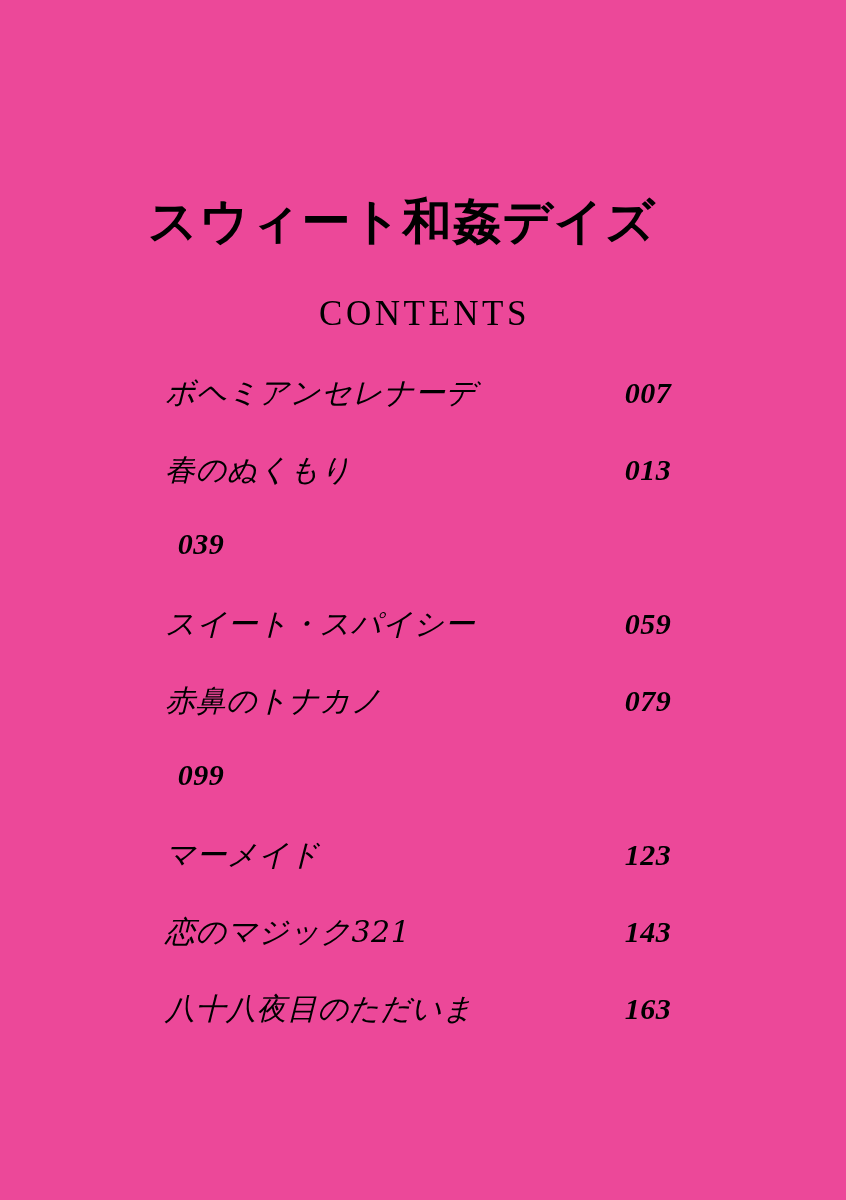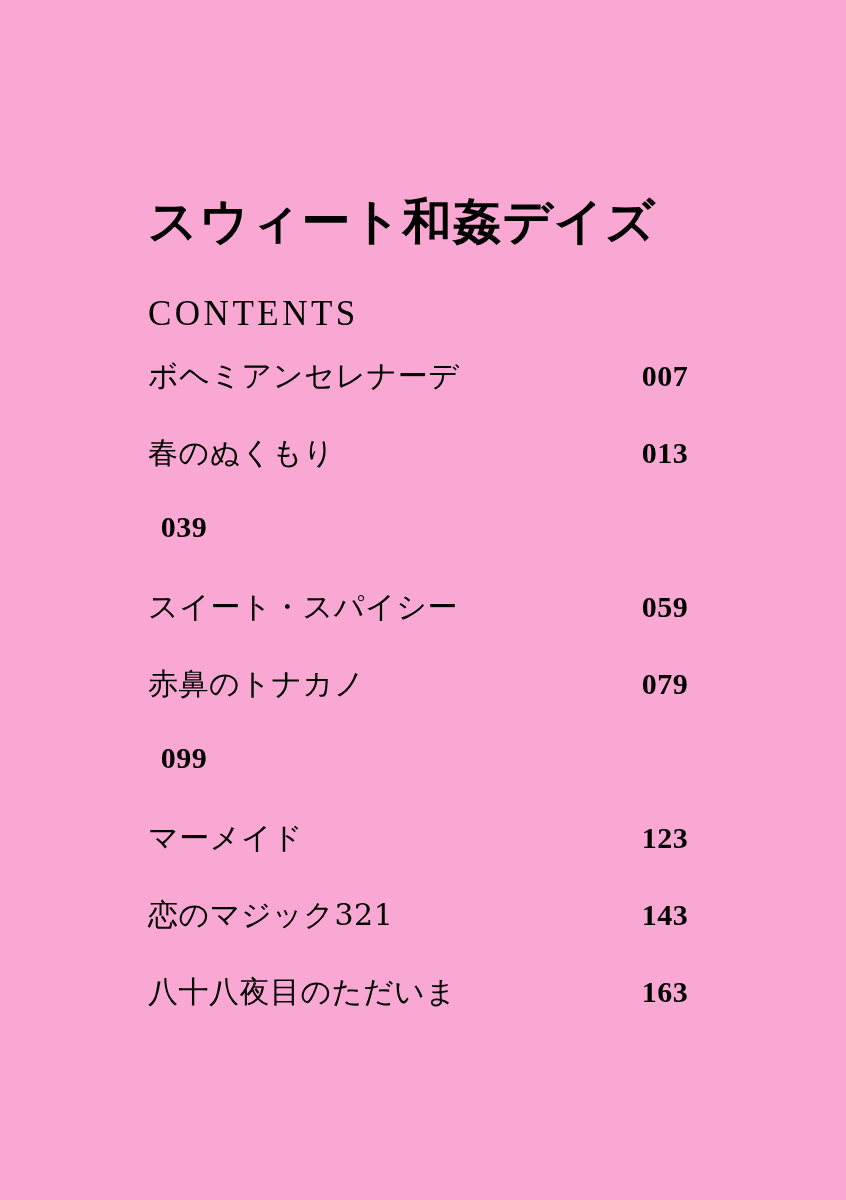--- a/index.html
+++ b/index.html
@@ -13,45 +13,47 @@
     font-family: "Liberation Serif", "DejaVu Serif", serif;
     color: #000000;
     overflow: hidden;
   }
   .page {
     position: relative;
     width: 846px;
     height: 1200px;
     box-sizing: border-box;
     padding: 0 145px 0 148px;
-    background: #f9a8d4;
+    background: #ec4899;
   }
   .book-title {
     margin: 0;
     padding-top: 196px;
     font-size: 49px;
     font-weight: 700;
     letter-spacing: 1px;
     line-height: 1.05;
     font-family: "DejaVu Serif", "Liberation Serif", serif;
     white-space: nowrap;
   }
   .contents-heading {
     margin: 0;
     padding-top: 47px;
     font-size: 35px;
     font-weight: 400;
     letter-spacing: 3.5px;
     font-family: "Liberation Serif", "DejaVu Serif", serif;
+    text-align: center;
   }
   .toc {
-    margin: 0;
+    margin: 17px;
     padding: 0;
     list-style: none;
     padding-top: 22px;
+    font-style: italic;
   }
   .toc-row {
     display: flex;
     align-items: baseline;
     justify-content: space-between;
     height: 77px;
   }
   .toc-title {
     font-size: 30px;
     font-weight: 500;

